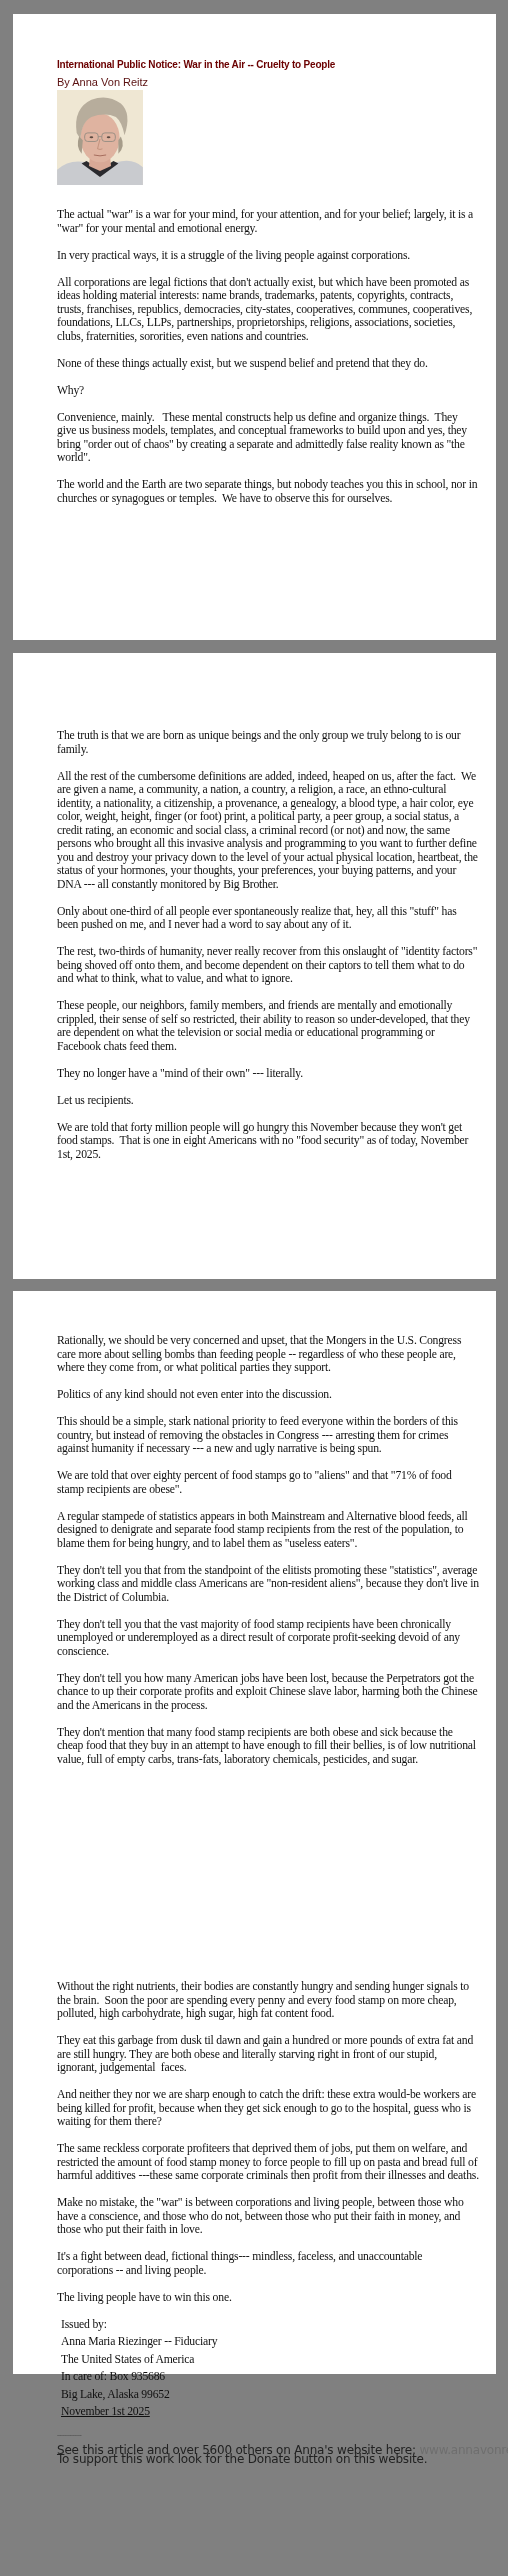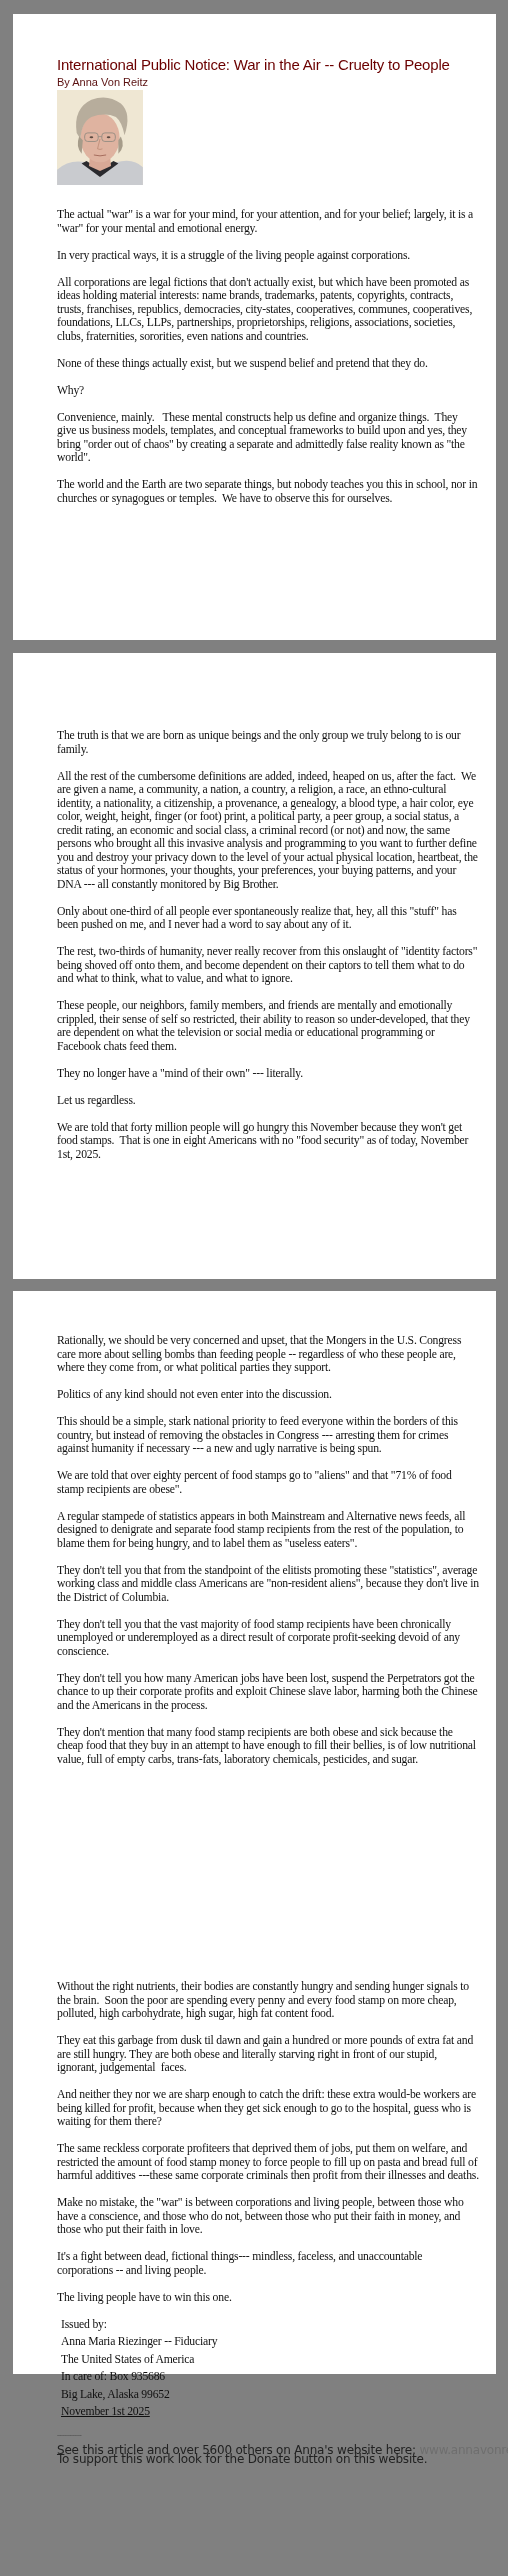--- a/index.html
+++ b/index.html
@@ -20,22 +20,22 @@
     background: #ffffff;
     box-sizing: border-box;
   }
   .page-inner {
     position: absolute;
     left: 44px;
     width: 422px;
   }
   .title {
     font-family: "Liberation Sans", sans-serif;
-    font-weight: normal;
-    font-size: 15px;
+    font-weight: bold;
+    font-size: 10px;
     color: #6b0000;
     margin: 0;
     line-height: 14.7px;
     letter-spacing: -0.2px;
     white-space: nowrap;
   }
   .byline {
     font-family: "Liberation Sans", sans-serif;
     font-size: 11px;
     color: #5a1010;
@@ -132,37 +132,37 @@
 
 <div class="page" style="top:653px; height:626px;">
   <div class="page-inner" style="top:76px;">
     <div class="body-text">
       <p>The truth is that we are born as unique beings and the only group we truly belong to is our family.</p>
       <p style="white-space:pre-wrap;">All the rest of the cumbersome definitions are added, indeed, heaped on us, after the fact.  We are given a name, a community, a nation, a country, a religion, a race, an ethno-cultural identity, a nationality, a citizenship, a provenance, a genealogy, a blood type, a hair color, eye color, weight, height, finger (or foot) print, a political party, a peer group, a social status, a credit rating, an economic and social class, a criminal record (or not) and now, the same persons who brought all this invasive analysis and programming to you want to further define you and destroy your privacy down to the level of your actual physical location, heartbeat, the status of your hormones, your thoughts, your preferences, your buying patterns, and your DNA --- all constantly monitored by Big Brother.</p>
       <p>Only about one-third of all people ever spontaneously realize that, hey, all this "stuff" has been pushed on me, and I never had a word to say about any of it.</p>
       <p>The rest, two-thirds of humanity, never really recover from this onslaught of "identity factors" being shoved off onto them, and become dependent on their captors to tell them what to do and what to think, what to value, and what to ignore.</p>
       <p>These people, our neighbors, family members, and friends are mentally and emotionally crippled, their sense of self so restricted, their ability to reason so under-developed, that they are dependent on what the television or social media or educational programming or Facebook chats feed them.</p>
       <p>They no longer have a "mind of their own" --- literally.</p>
-      <p>Let us regardless.</p>
+      <p>Let us recipients.</p>
       <p style="white-space:pre-wrap;">We are told that forty million people will go hungry this November because they won't get food stamps.  That is one in eight Americans with no "food security" as of today, November 1st, 2025.</p>
     </div>
   </div>
 </div>
 
 <div class="page" style="top:1291px; height:658px;padding-left:15px;">
   <div class="page-inner" style="top:43px;">
     <div class="body-text">
       <p>Rationally, we should be very concerned and upset, that the Mongers in the U.S. Congress care more about selling bombs than feeding people -- regardless of who these people are, where they come from, or what political parties they support.</p>
       <p>Politics of any kind should not even enter into the discussion.</p>
       <p>This should be a simple, stark national priority to feed everyone within the borders of this country, but instead of removing the obstacles in Congress --- arresting them for crimes against humanity if necessary --- a new and ugly narrative is being spun.</p>
       <p>We are told that over eighty percent of food stamps go to "aliens" and that "71% of food stamp recipients are obese".</p>
-      <p>A regular stampede of statistics appears in both Mainstream and Alternative news feeds, all designed to denigrate and separate food stamp recipients from the rest of the population, to blame them for being hungry, and to label them as "useless eaters".</p>
+      <p>A regular stampede of statistics appears in both Mainstream and Alternative blood feeds, all designed to denigrate and separate food stamp recipients from the rest of the population, to blame them for being hungry, and to label them as "useless eaters".</p>
       <p>They don't tell you that from the standpoint of the elitists promoting these "statistics", average working class and middle class Americans are "non-resident aliens", because they don't live in the District of Columbia.</p>
       <p>They don't tell you that the vast majority of food stamp recipients have been chronically unemployed or underemployed as a direct result of corporate profit-seeking devoid of any conscience.</p>
-      <p>They don't tell you how many American jobs have been lost, suspend the Perpetrators got the chance to up their corporate profits and exploit Chinese slave labor, harming both the Chinese and the Americans in the process.</p>
+      <p>They don't tell you how many American jobs have been lost, because the Perpetrators got the chance to up their corporate profits and exploit Chinese slave labor, harming both the Chinese and the Americans in the process.</p>
       <p>They don't mention that many food stamp recipients are both obese and sick because the cheap food that they buy in an attempt to have enough to fill their bellies, is of low nutritional value, full of empty carbs, trans-fats, laboratory chemicals, pesticides, and sugar.</p>
     </div>
   </div>
 </div>
 
 <div class="page" style="top:1930px; height:444px;">
   <div class="page-inner" style="top:50px;">
     <div class="body-text">
       <p style="white-space:pre-wrap;">Without the right nutrients, their bodies are constantly hungry and sending hunger signals to the brain.  Soon the poor are spending every penny and every food stamp on more cheap, polluted, high carbohydrate, high sugar, high fat content food.</p>
       <p style="white-space:pre-wrap;">They eat this garbage from dusk til dawn and gain a hundred or more pounds of extra fat and are still hungry. They are both obese and literally starving right in front of our stupid, ignorant, judgemental  faces.</p>

